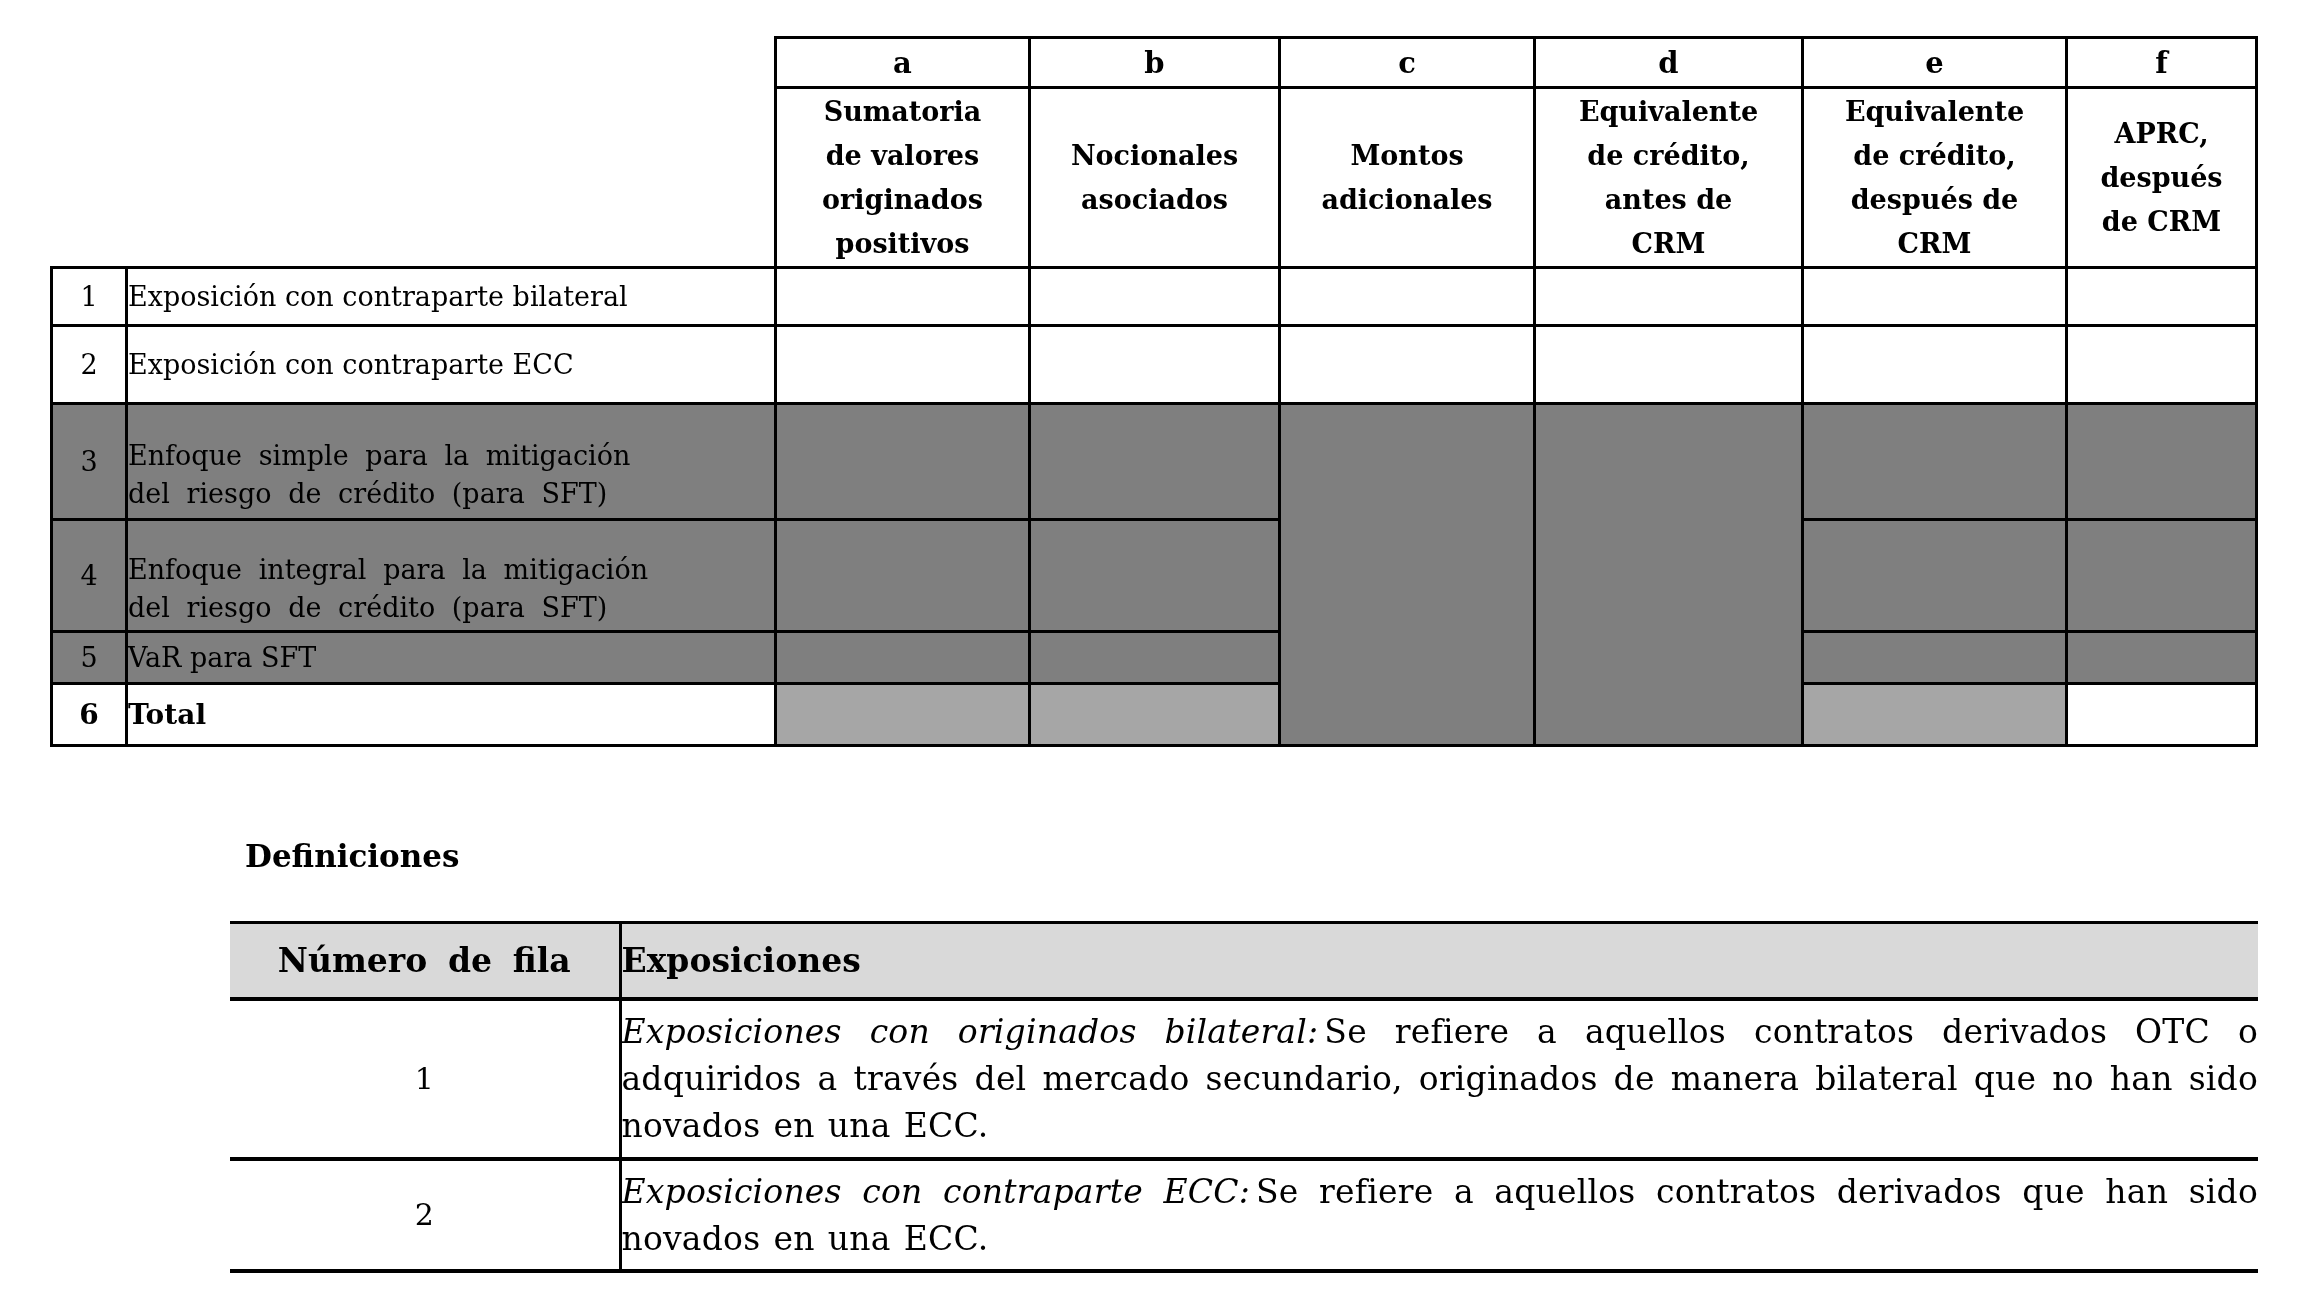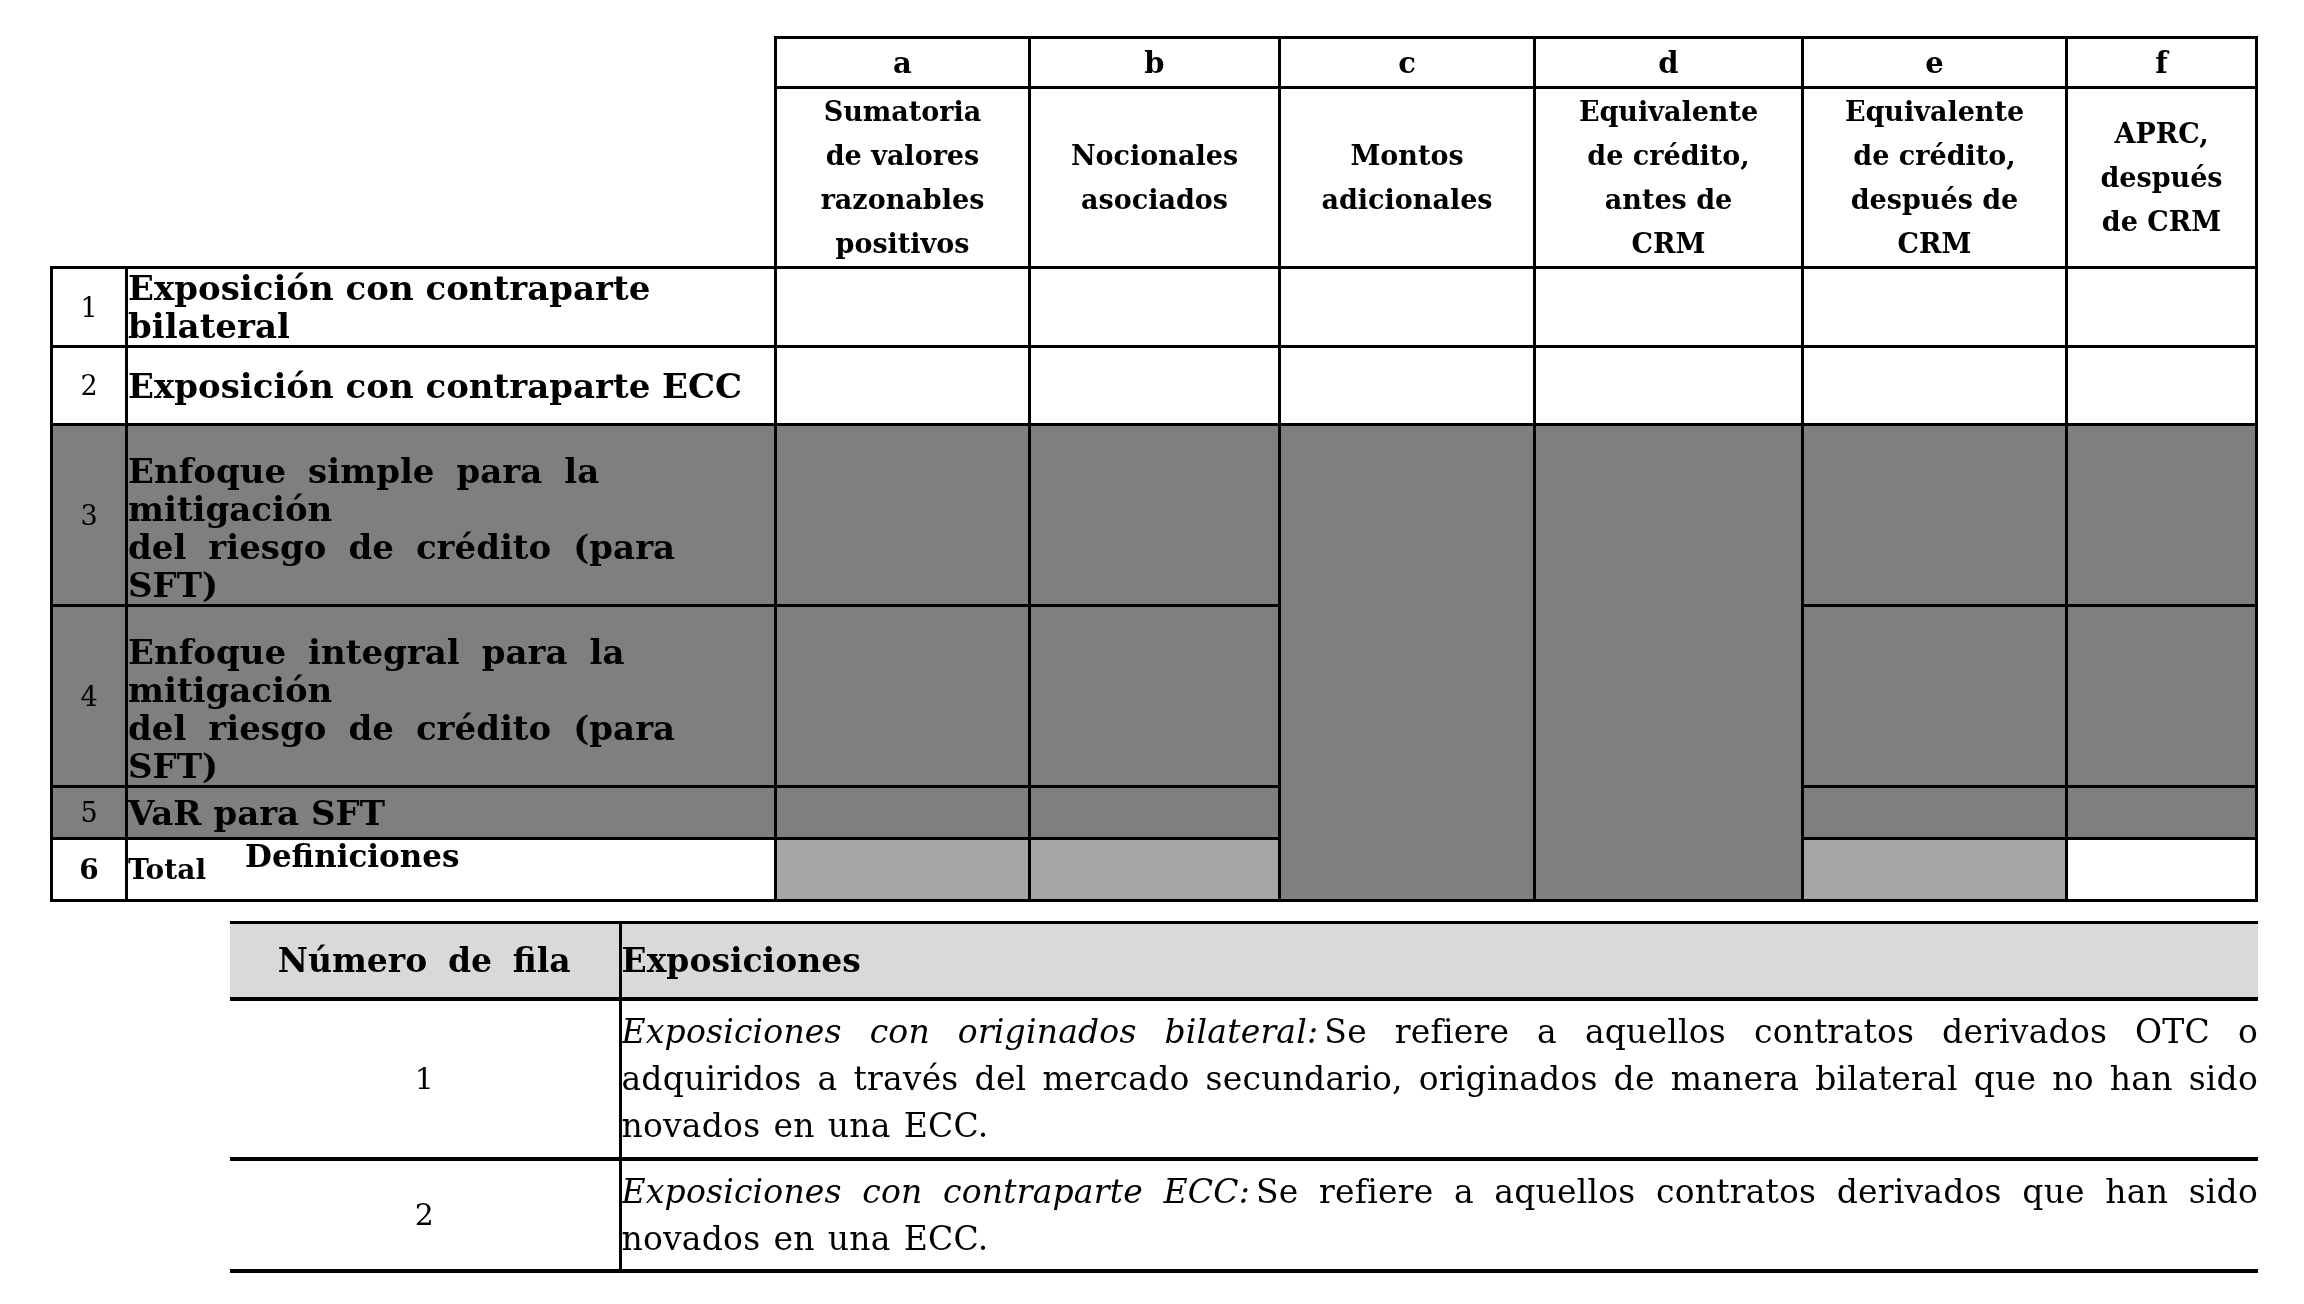--- a/index.html
+++ b/index.html
@@ -16,21 +16,21 @@
   table.main td.ghost{border:none;background:#ffffff;}
   tr.h-letters{height:50px;}
   tr.h-chead{height:180px;}
   td.letter{font-weight:bold;font-size:29px;text-align:center;}
   td.chead{
     font-weight:bold;font-size:27px;line-height:44px;text-align:center;
     white-space:pre-line;padding:2px 4px;
   }
   td.num{font-size:27px;text-align:center;}
   td.lbl{padding:4px 12px 4px 14px;}
-  .lbl-in{font-size:34px;line-height:38px;white-space:pre-line;font-weight:bold;}
+  .lbl-in{font-size:27px;line-height:38px;white-space:pre-line;}
   .stretch{word-spacing:0.30em;margin-top:26px;}
   td.bold,.bold .lbl-in{font-weight:bold;font-size:28px;}
   .fill-white{background:#ffffff;}
   .fill-dark{background:#7f7f7f;}
   .fill-light{background:#a6a6a6;}
   
   .def-heading{
     position:absolute;left:233px;top:838px;
     font-weight:bold;font-size:31px;margin-left:12px;
   }
@@ -77,21 +77,21 @@
         <td class="letter">b</td>
         <td class="letter">c</td>
         <td class="letter">d</td>
         <td class="letter">e</td>
         <td class="letter">f</td>
       </tr>
       <tr class="h-chead">
         <td class="ghost" colspan="2"></td>
         <td class="chead">Sumatoria
 de valores
-razonables
+originados
 positivos</td>
         <td class="chead">Nocionales
 asociados</td>
         <td class="chead">Montos
 adicionales</td>
         <td class="chead">Equivalente
 de crédito,
 antes de
 CRM</td>
         <td class="chead">Equivalente

